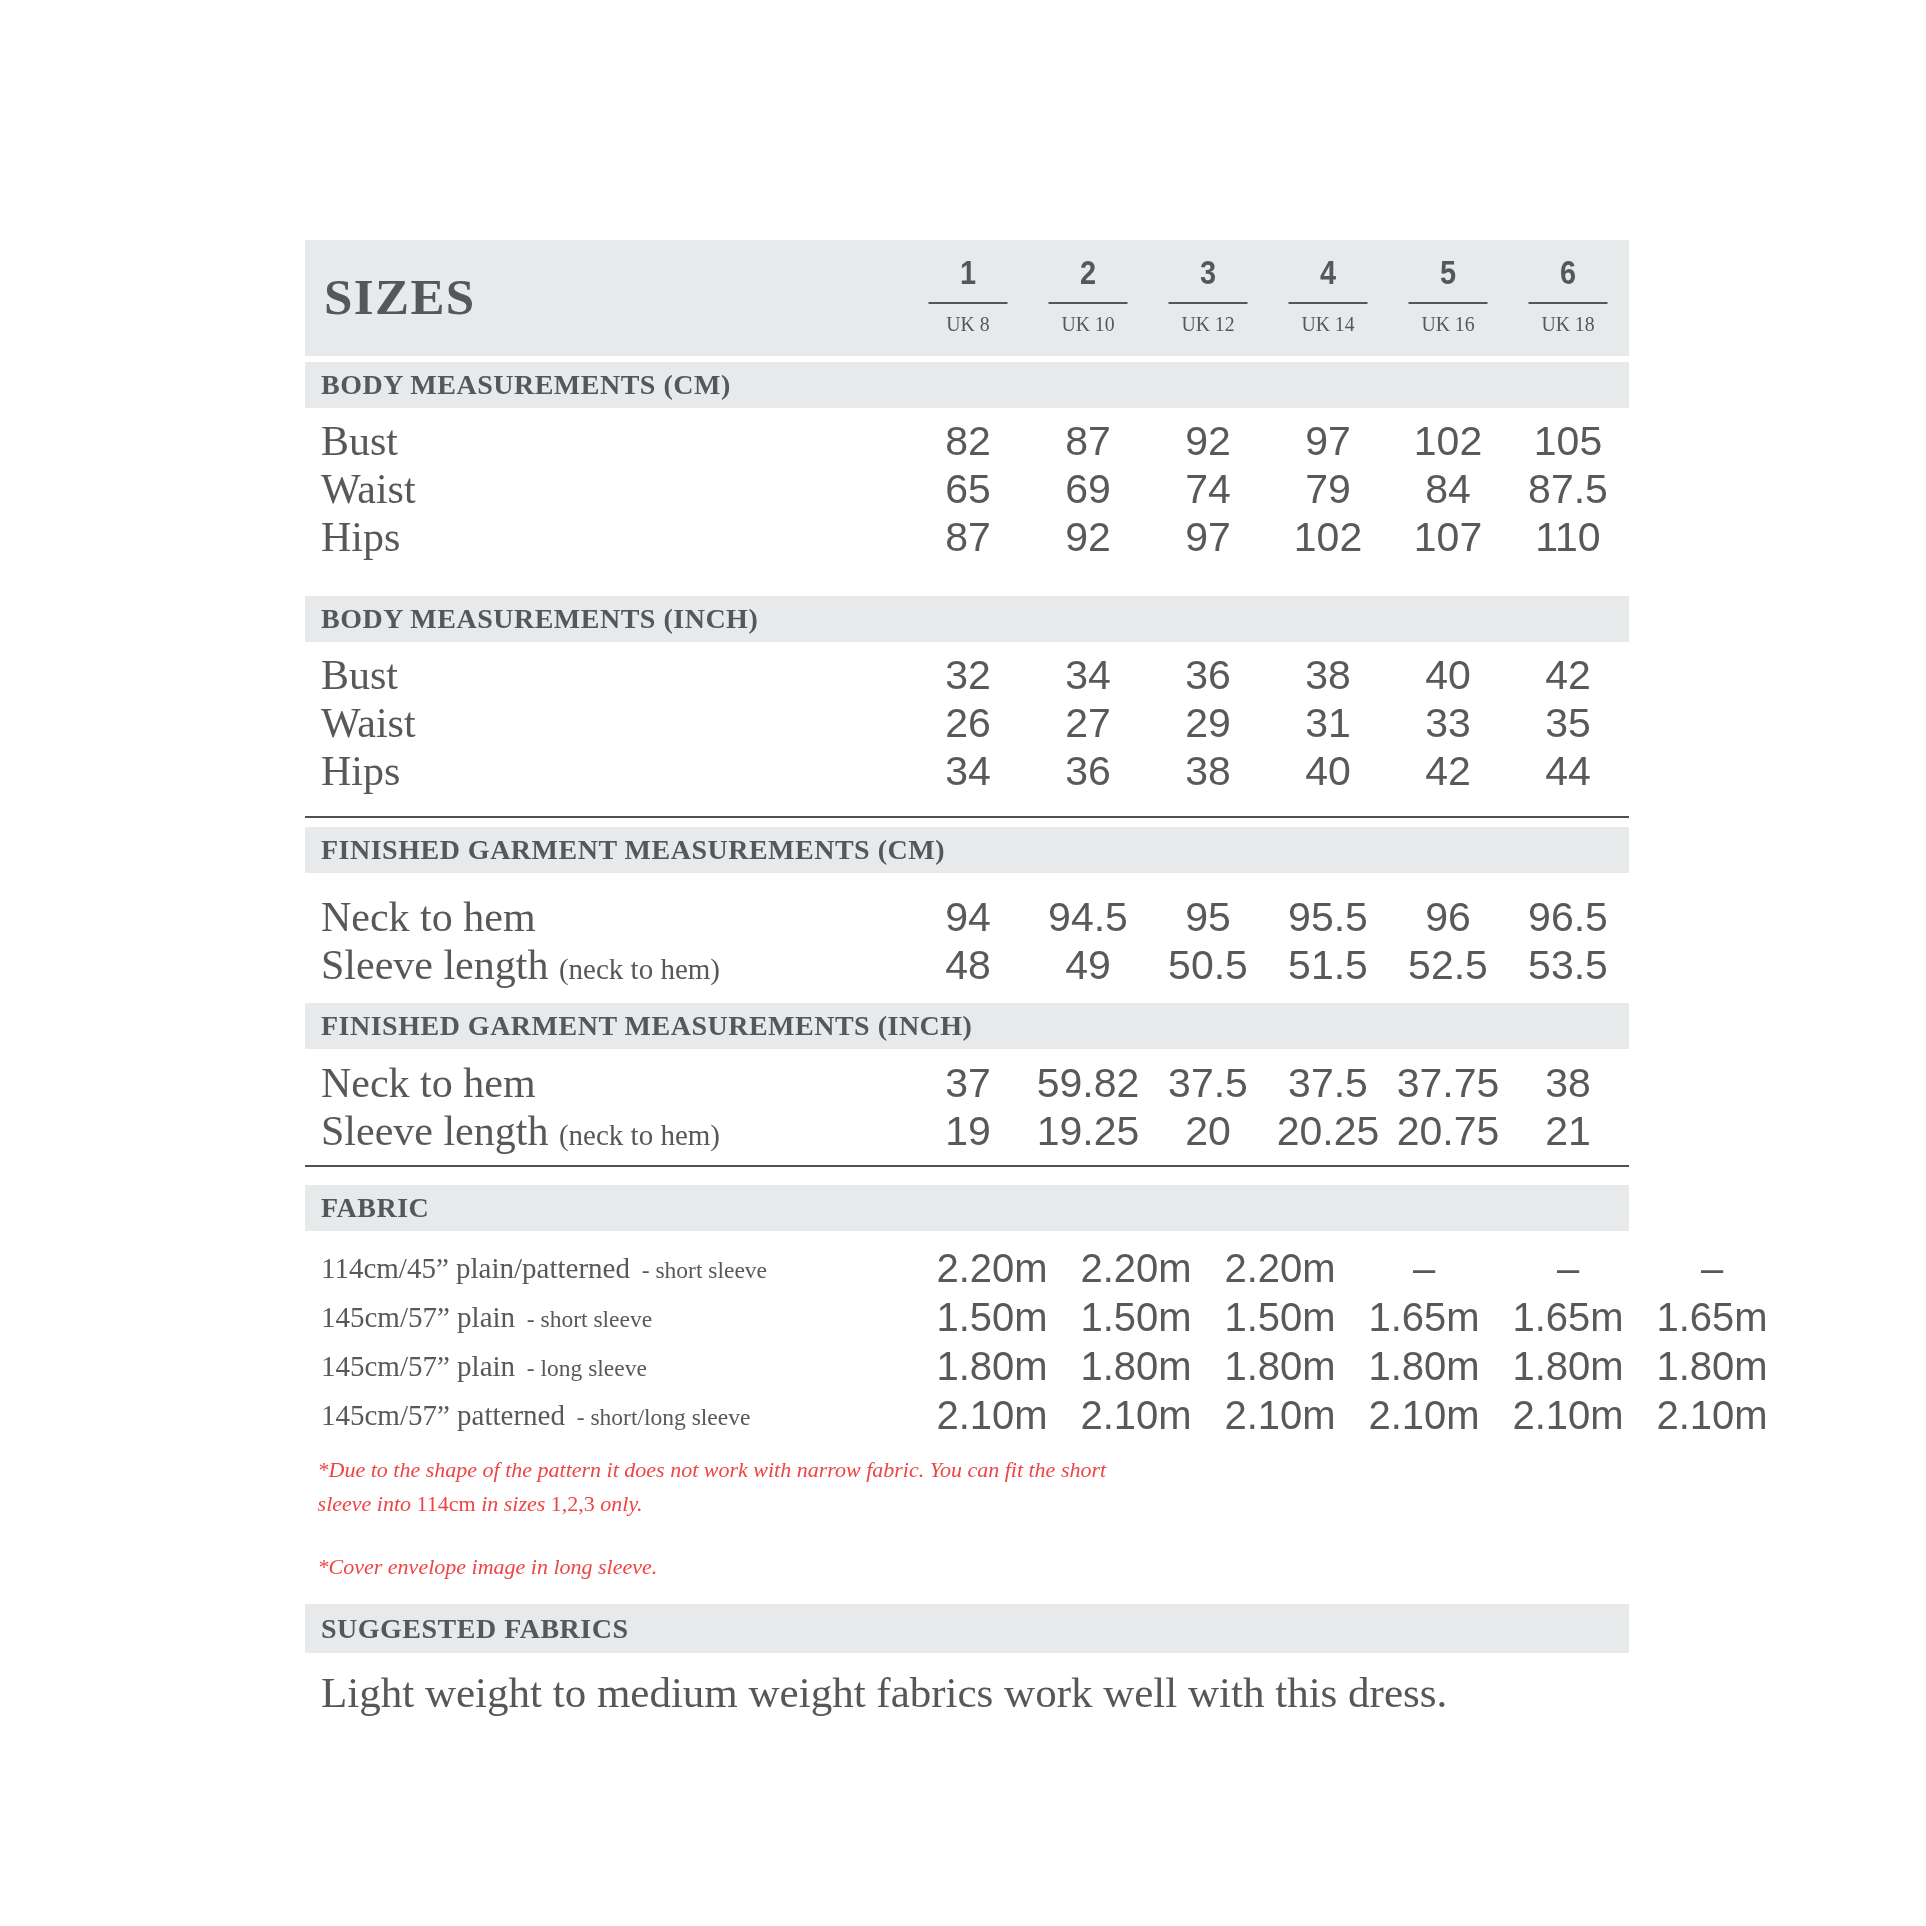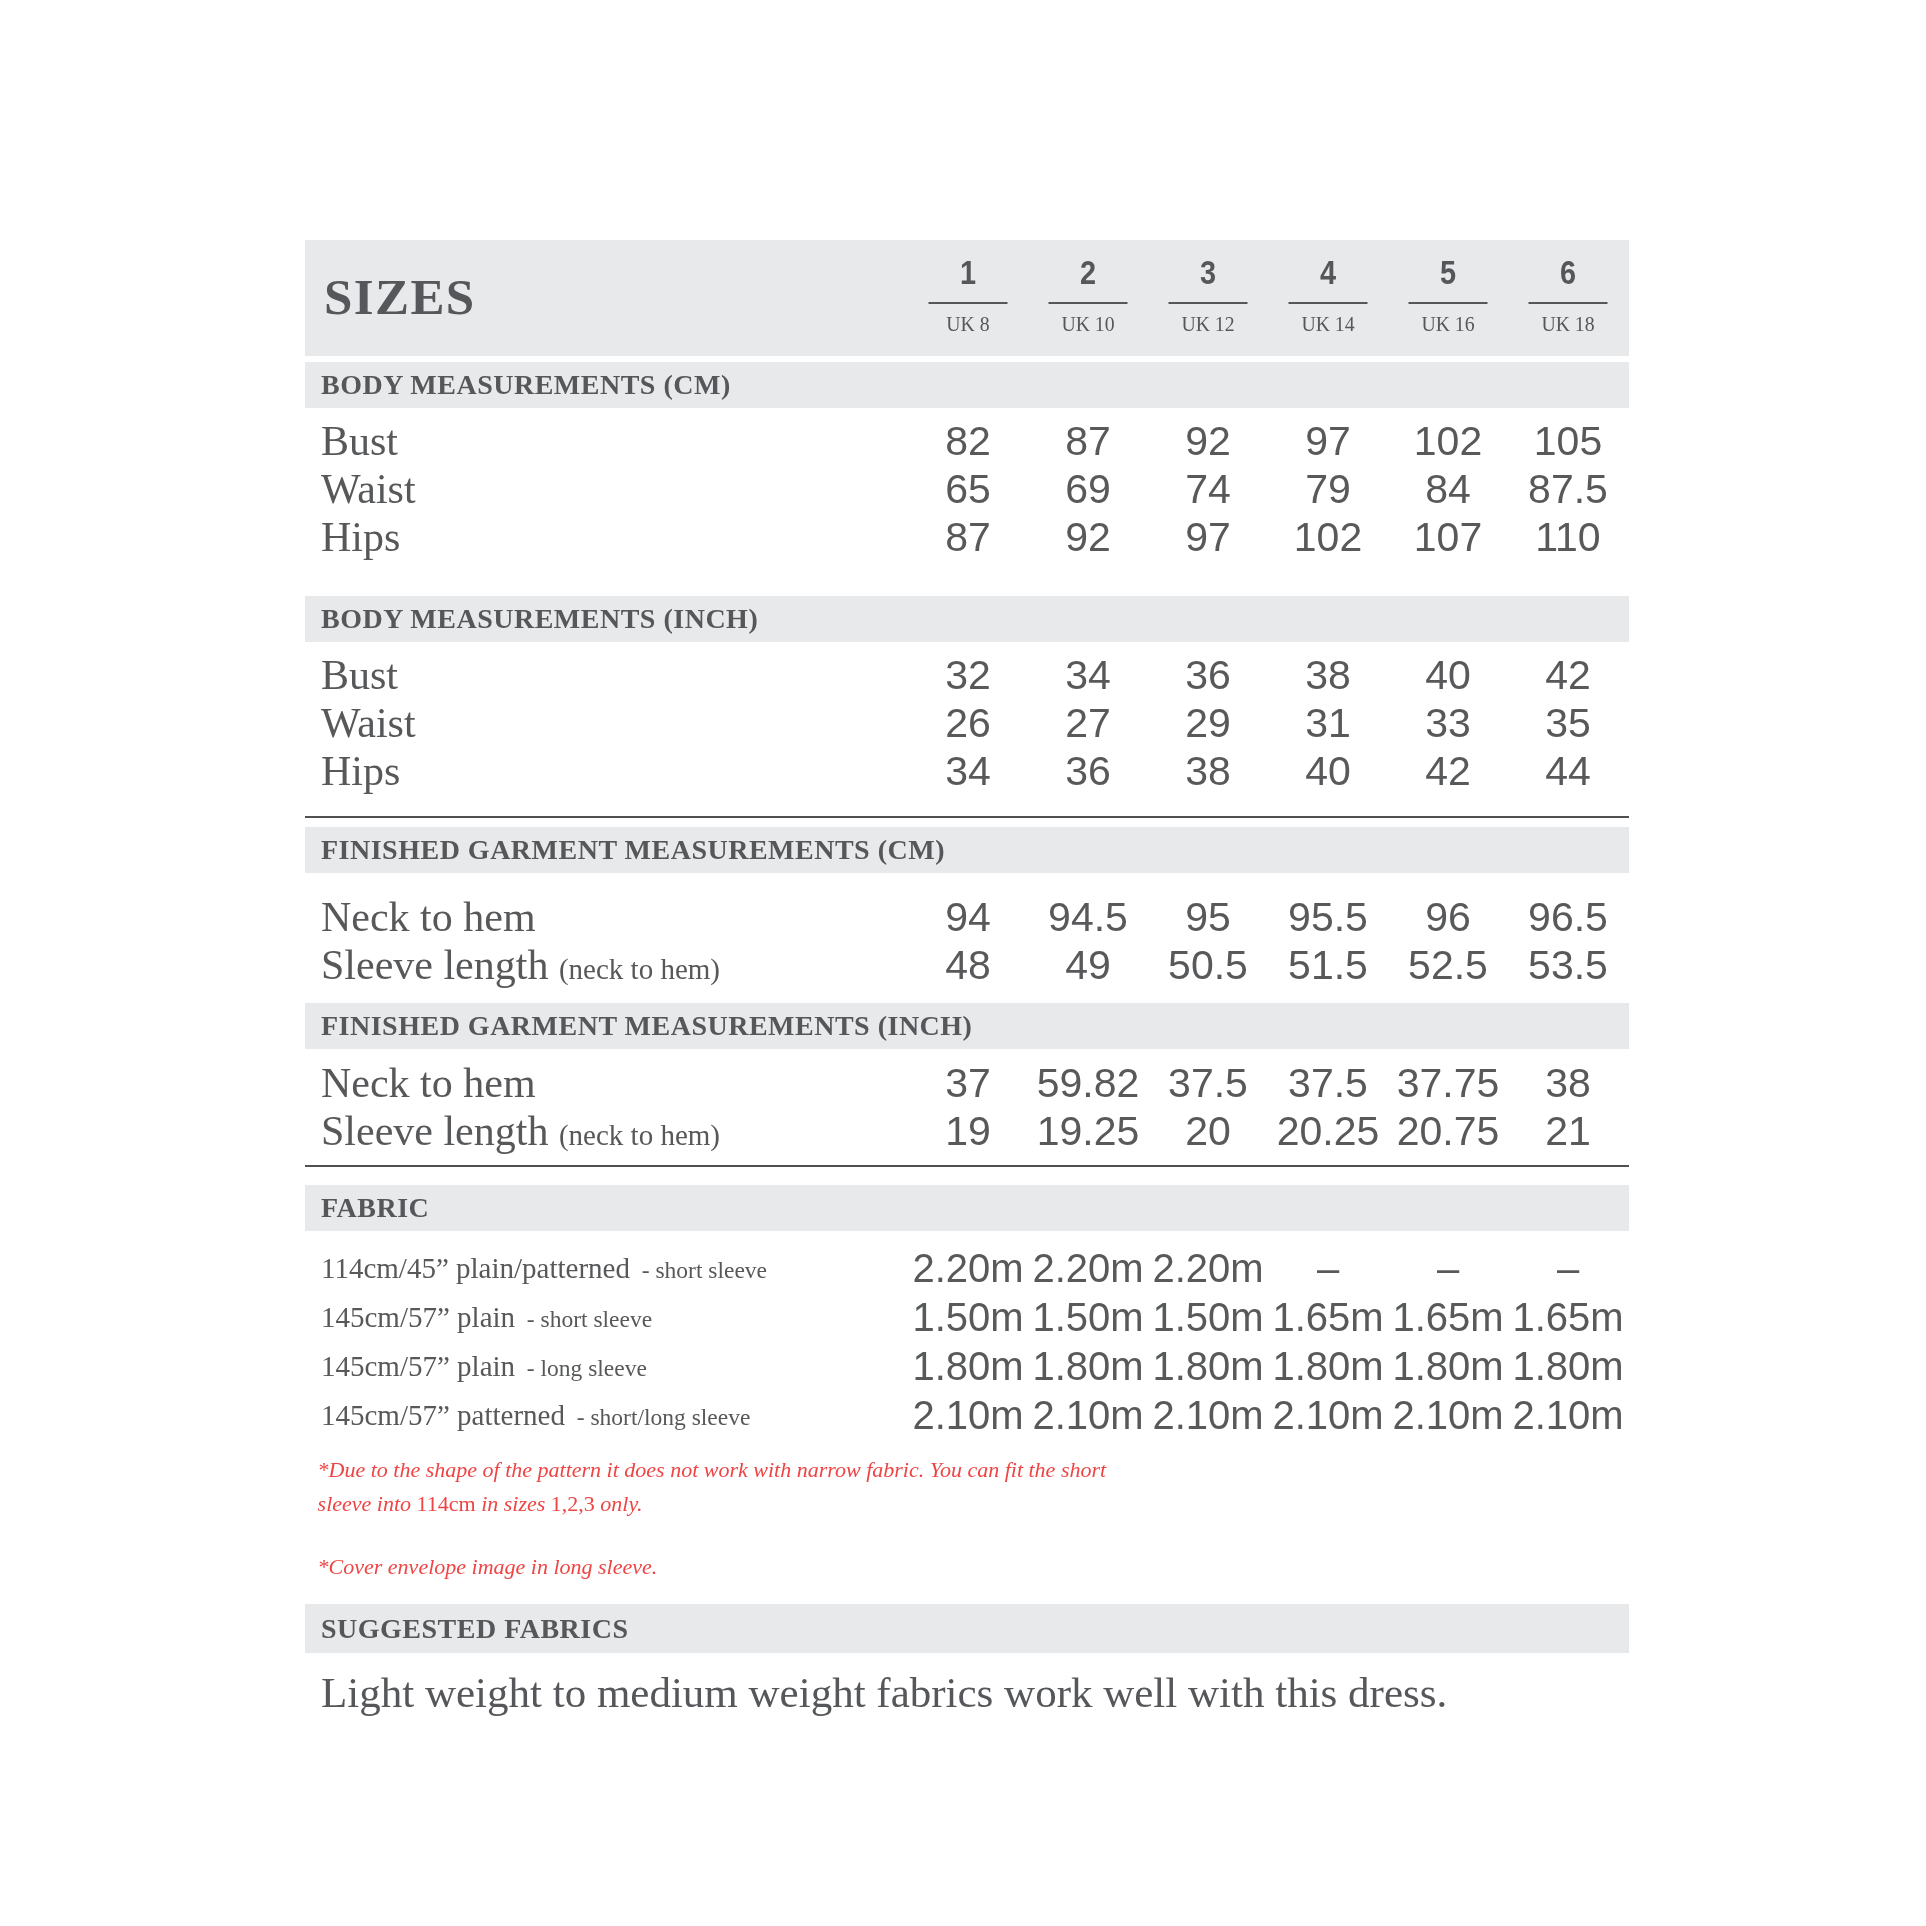--- a/index.html
+++ b/index.html
@@ -27,21 +27,21 @@
 
   
   .rows{padding-top:9px;}
   .row{display:grid;grid-template-columns:603px repeat(6,120px);height:48px;align-items:center;}
   .rlabel{padding-left:16px;font-size:42px;line-height:1;white-space:nowrap;}
   .rlabel .sub{font-size:29px;}
   .cell{text-align:center;font-family:"Liberation Sans",sans-serif;font-size:41px;line-height:1;color:#58595b;}
 
   
   .frows{padding-top:12.6px;}
-  .frow{height:49px;}
+  .frow{height:49px;gap:24px;}
   .frow .rlabel{font-size:29px;}
   .frow .rlabel .variant{font-size:23.5px;margin-left:4.5px;}
   .frow .cell{font-size:40px;}
 
   .sep{height:2.3px;background:#4e5052;}
 
   .note{padding-left:12.6px;font-style:italic;font-size:22px;line-height:34px;color:#ef4444;}
   .note .up{font-style:normal;}
 
   .final-text{padding-left:16px;font-size:43px;line-height:45px;color:#55575a;}

